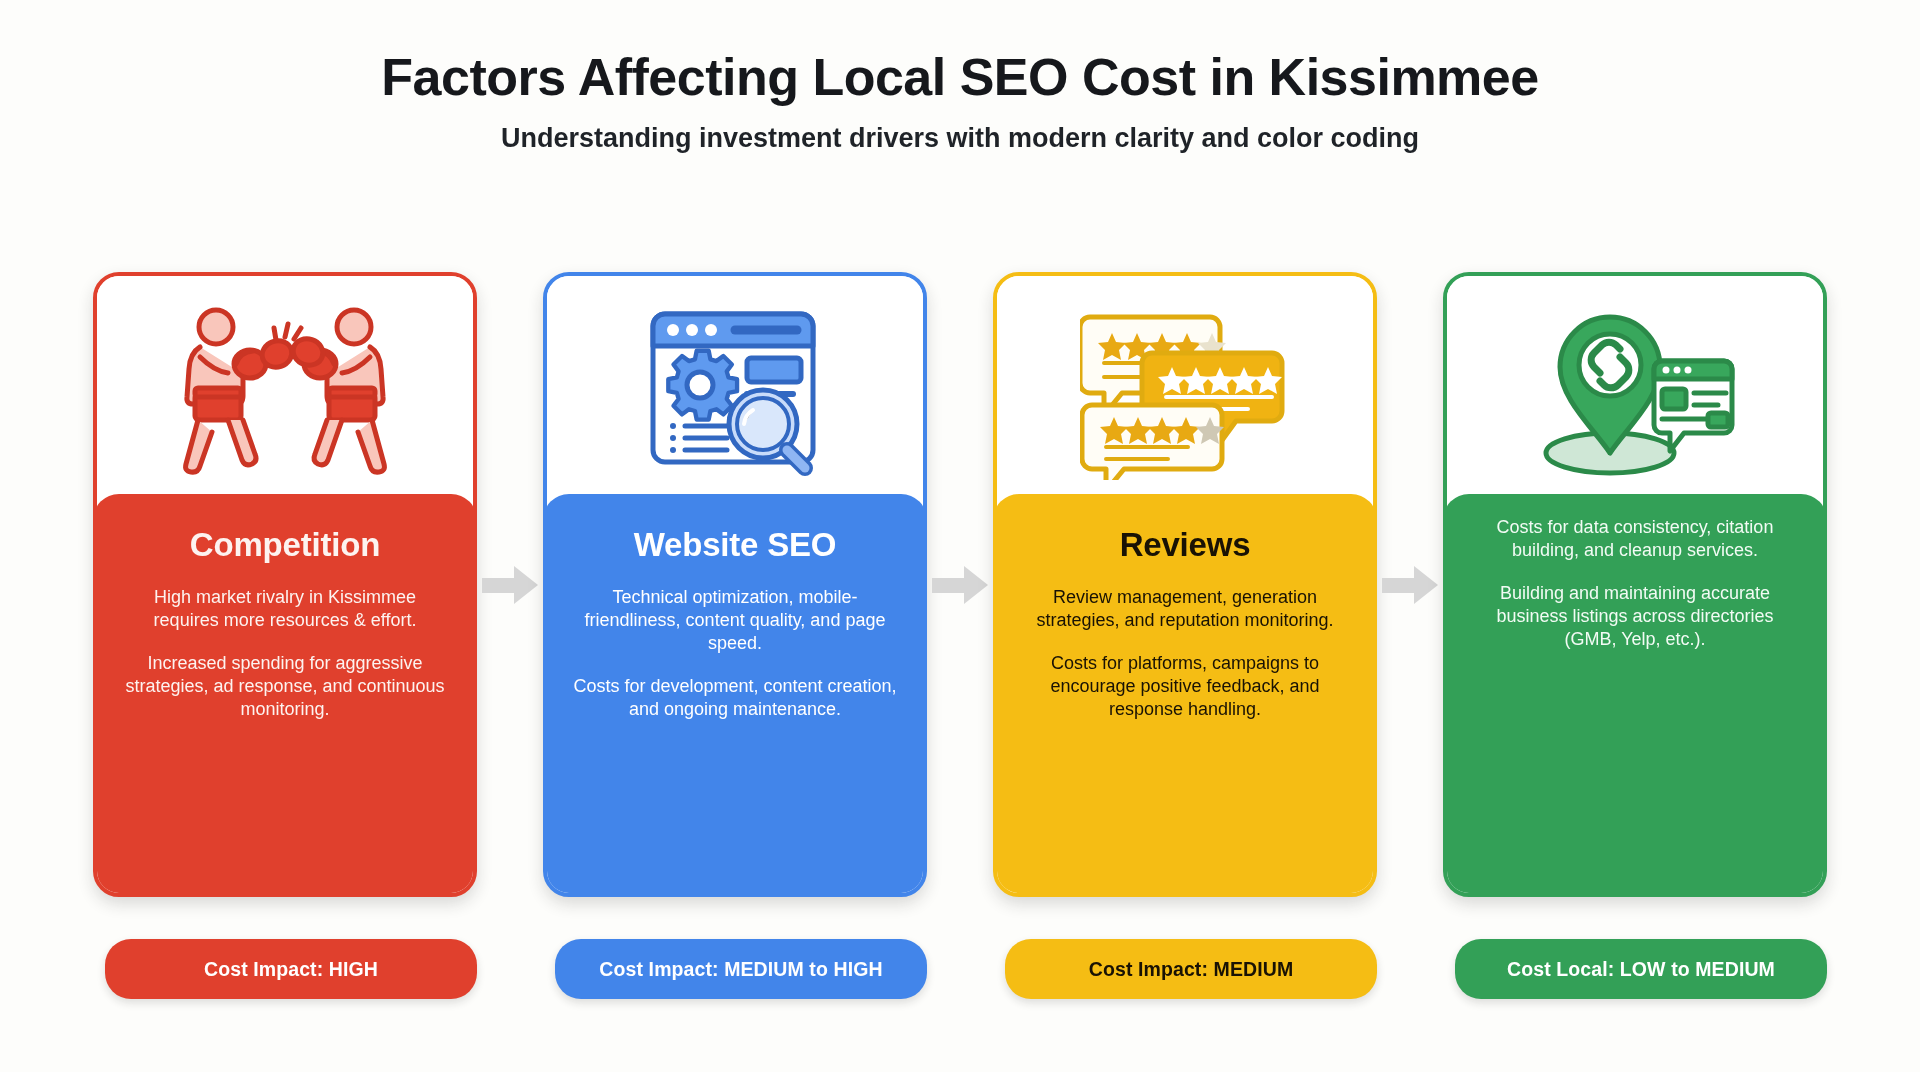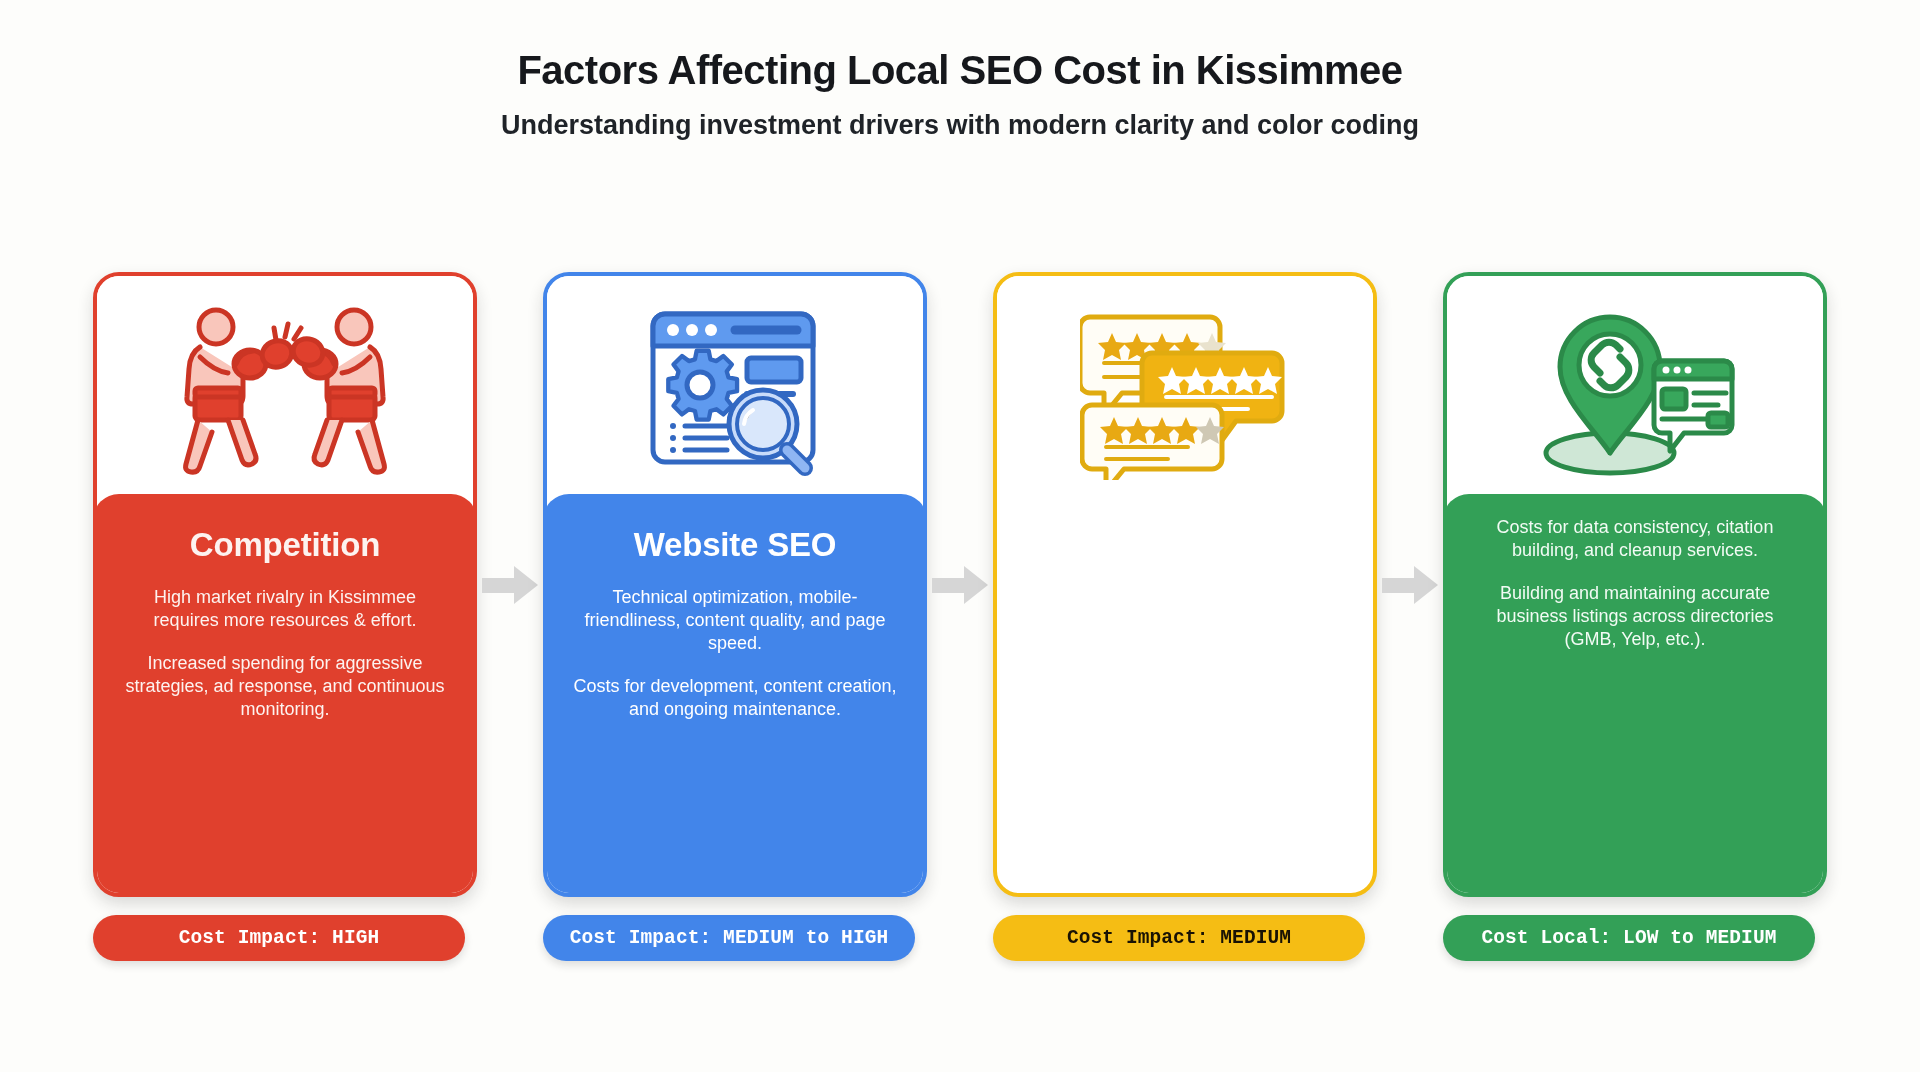--- a/index.html
+++ b/index.html
@@ -13,21 +13,21 @@
     position: relative;
   }
 
   
   .header {
     width: 100%;
     text-align: center;
     padding-top: 48px;
   }
   .page-title {
-    font-size: 40px;
+    font-size: 52px;
     font-weight: 700;
     color: #16181c;
     letter-spacing: -0.5px;
     line-height: 1.12;
   }
   .page-subtitle {
     font-size: 27px;
     font-weight: 700;
     color: #1f2328;
     margin-top: 16px;
@@ -42,21 +42,21 @@
     width: 1920px;
     display: flex;
     align-items: flex-start;
     justify-content: center;
   }
 
   .card-slot {
     width: 384px;
     display: flex;
     flex-direction: column;
-    align-items: flex-start;
+    align-items: flex-end;
   }
 
   .card {
     position: relative;
     width: 384px;
     height: 625px;
     border-radius: 26px;
     background: #ffffff;
     border: 4px solid var(--accent);
     overflow: hidden;
@@ -101,34 +101,33 @@
     font-size: 18px;
     line-height: 1.28;
     color: var(--ontext);
     margin-bottom: 20px;
     font-weight: 400;
   }
   .card-para:last-child { margin-bottom: 0; }
 
   
   .badge {
-    margin-top: 18px;
+    margin-top: 42px;
     width: 372px;
-    height: 46px;
+    height: 60px;
     border-radius: 26px;
     background: var(--accent);
     color: var(--ontext);
     display: flex;
     align-items: center;
     justify-content: center;
     font-size: 19.5px;
     font-weight: 700;
     box-shadow: 0 4px 9px rgba(30,30,30,0.14);
     letter-spacing: 0.1px;
-    font-family: Liberation Mono, monospace;
   }
 
   
   .arrow-wrap {
     width: 66px;
     height: 625px;
     display: flex;
     align-items: center;
     justify-content: center;
     flex: none;
@@ -289,20 +288,25 @@
               <path d="M34 112 l4 9 10 1 -7 7 2 10 -9 -5 -9 5 2 -10 -7 -7 10 -1 z"></path>
               <path d="M58 112 l4 9 10 1 -7 7 2 10 -9 -5 -9 5 2 -10 -7 -7 10 -1 z"></path>
               <path d="M82 112 l4 9 10 1 -7 7 2 10 -9 -5 -9 5 2 -10 -7 -7 10 -1 z"></path>
               <path d="M106 112 l4 9 10 1 -7 7 2 10 -9 -5 -9 5 2 -10 -7 -7 10 -1 z"></path>
             </g>
             <path d="M130 112 l4 9 10 1 -7 7 2 10 -9 -5 -9 5 2 -10 -7 -7 10 -1 z" fill="#cfc8b4" stroke="none"></path>
             <path d="M26 142 h82 M26 154 h62" stroke-width="4"></path>
           </g>
         </svg>
       </div>
+      <div class="card-body">
+        <div class="card-title">Reviews</div>
+        <div class="card-para">Review management, generation strategies, and reputation monitoring.</div>
+        <div class="card-para">Costs for platforms, campaigns to encourage positive feedback, and response handling.</div>
+      </div>
     </div>
     <div class="badge" style="--accent:#f5bd14; --ontext:#191204;">Cost Impact: MEDIUM</div>
   </div>
 
   <div class="arrow-wrap">
     <div class="arrow">
       <div class="shaft"></div>
       <div class="head"></div>
     </div>
   </div>

